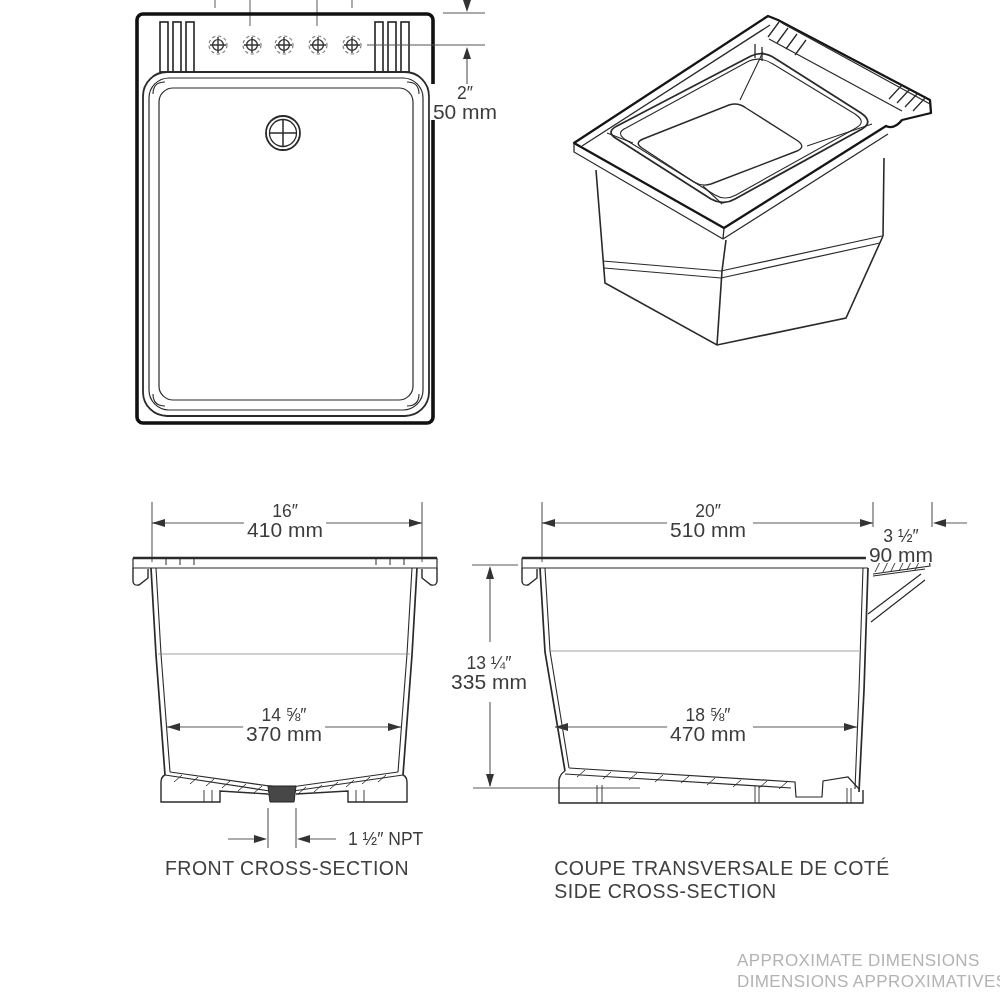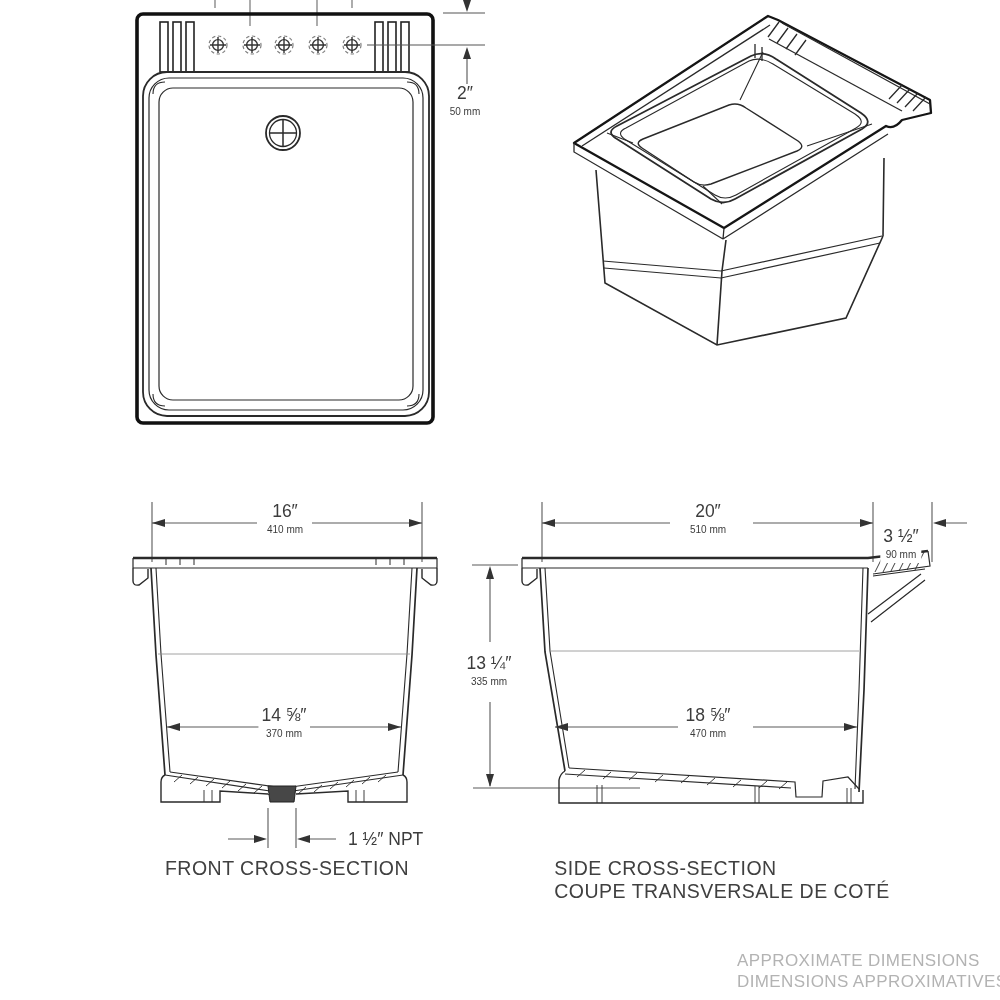--- a/index.html
+++ b/index.html
@@ -2,21 +2,21 @@
 <html><head>
 <meta charset="utf-8">
 <style>
   html,body{margin:0;padding:0;}
   body{width:1000px;height:1000px;background:#ffffff;position:relative;overflow:hidden;
        font-family:"Liberation Sans", sans-serif;}
   .drawing{position:absolute;}
   .dim-label{position:absolute;transform:translateX(-50%);text-align:center;
              background:#fff;padding:0 3px;color:#3c3c3c;white-space:nowrap;}
   .dim-label .in{font-size:17.5px;line-height:19px;}
-  .dim-label .mm{font-size:10px;line-height:17px;}
+  .dim-label .mm{font-size:21px;line-height:17px;}
   .dim-label-left{position:absolute;text-align:left;background:#fff;padding:0 2px;
                   color:#3c3c3c;font-size:17.5px;white-space:nowrap;}
   .caption{position:absolute;transform:translateX(-50%);text-align:left;color:#404040;
            font-size:19.5px;line-height:22.5px;letter-spacing:.5px;white-space:nowrap;}
   .footnote{position:absolute;color:#b3b3b3;font-size:17px;line-height:20.5px;
             letter-spacing:.4px;white-space:nowrap;}
   svg{display:block;}
 </style>
 </head>
 <body>
@@ -264,20 +264,20 @@
 <div class="dim-label" style="left:708px;top:706px">
   <div class="in">18 ⅝″</div>
   <div class="mm">470 mm</div>
 </div>
 
 <div class="caption" style="left:287px;top:857px">
   <div>FRONT CROSS-SECTION</div>
 </div>
 
 <div class="caption" style="left:722px;top:857px">
+  <div>COUPE TRANSVERSALE DE COTÉ</div>
   <div>SIDE CROSS-SECTION</div>
-  <div>COUPE TRANSVERSALE DE COTÉ</div>
 </div>
 
 <div class="footnote" style="left:737px;top:951px">
   <div>APPROXIMATE DIMENSIONS</div>
   <div>DIMENSIONS APPROXIMATIVES</div>
 </div>
 
 </body></html>

